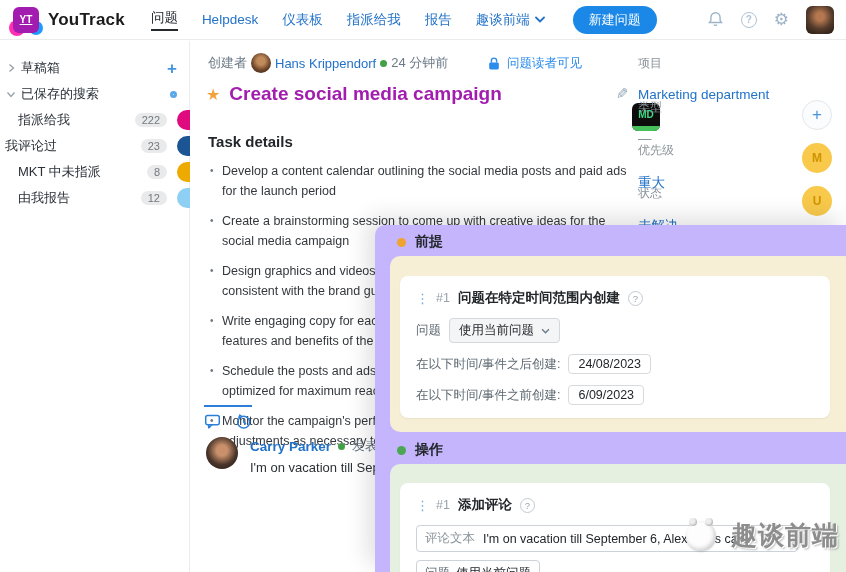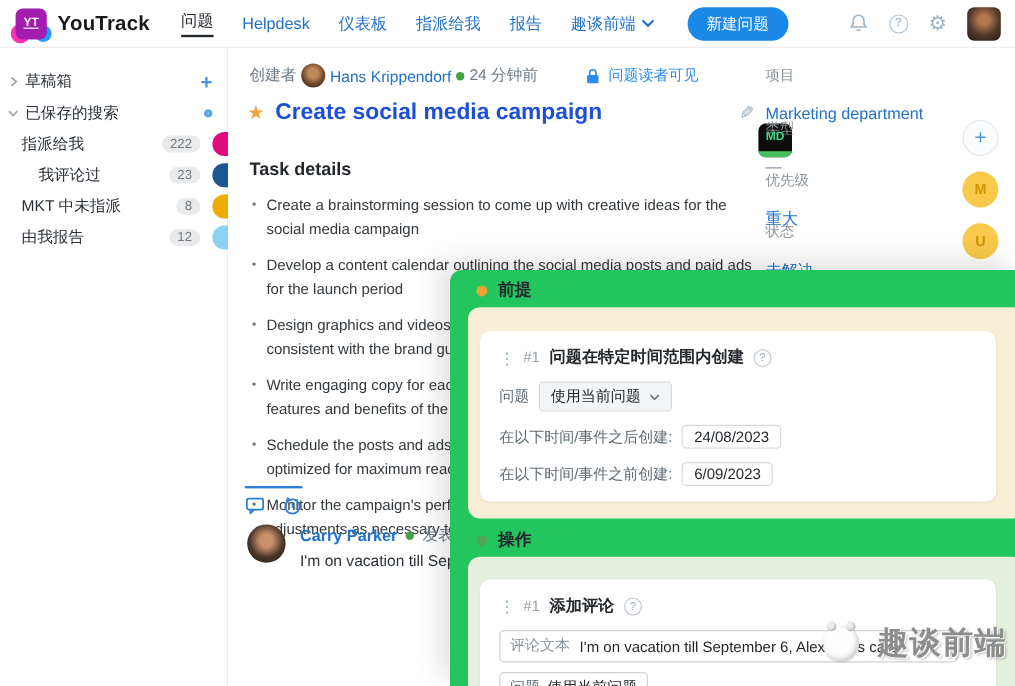--- a/index.html
+++ b/index.html
@@ -48,21 +48,21 @@
   .creator-row { position:absolute; left:18px; top:12px; display:flex; align-items:center; gap:4px;
             font-size:13px; color:#6c7a87; }
   .avatar-xs { width:20px; height:20px; border-radius:50%;
             background:radial-gradient(circle at 50% 40%, #c08a5a 25%, #6b4328 60%, #2c1d12 100%); }
   .link { color:#2272c8; cursor:pointer; }
   .presence-dot { width:7px; height:7px; border-radius:50%; background:#43a047; }
   .visibility { position:absolute; left:297px; top:14px; display:flex; align-items:center; gap:6px;
             font-size:12.5px; color:#2b8ceb; cursor:pointer; }
   .title-row { position:absolute; left:16px; top:42px; display:flex; align-items:center; gap:9px; }
   .star { color:#f2a33c; font-size:16px; cursor:pointer; }
-  .issue-title { font-size:19px; font-weight:bold; color:#1d4ed8; white-space:nowrap; }
+  .issue-title { font-size:19px; font-weight:bold; color:#a21caf; white-space:nowrap; }
   .edit-pencil { color:#93a7b8; font-size:15px; margin-left:105px; transform:scaleX(-1); cursor:pointer; }
   .more-dots { color:#8fb2d4; font-size:14px; font-weight:bold; letter-spacing:1px; cursor:pointer; }
   .details-heading { position:absolute; left:18px; top:92px; font-size:15px; font-weight:bold; color:#23272b; }
   .bullets { position:absolute; left:18px; top:120px; }
   .bullet { position:relative; padding-left:14px; margin-bottom:10px; font-size:12.5px; color:#33383c;
             line-height:20px; }
   .bullet::before { content:"•"; position:absolute; left:2px; top:0; color:#6d767d; font-size:10px;
             line-height:20px; }
   .bullet-line { white-space:nowrap; }
   .tabs-line { position:absolute; left:14px; top:364px; width:48px; height:2px; background:#2b7fd9; }
@@ -86,21 +86,21 @@
             justify-content:center; padding-bottom:5px; overflow:hidden; cursor:pointer; }
   .md-badge::after { content:""; position:absolute; left:0; right:0; bottom:0; height:5px; background:#46c05b; }
   .add-circle { width:30px; height:30px; border:1px solid #e3e7ea; background:#fbfcfd; border-radius:50%;
             color:#4a94d8; font-size:17px; display:flex; align-items:center; justify-content:center;
             cursor:pointer; }
   .letter-circle { width:30px; height:30px; border-radius:50%; color:#cf9400; font-size:12px; font-weight:bold;
             display:flex; align-items:center; justify-content:center; cursor:pointer; }
   .type-dash { color:#7c8b9b; }
 
   
-  .overlay { position:absolute; left:375px; top:225px; right:0; bottom:0; background:#22c55e;
+  .overlay { position:absolute; left:375px; top:225px; right:0; bottom:0; background:#c4b5fd;
             border-radius:10px 0 0 0; z-index:20; overflow:hidden;
             box-shadow:-8px -8px 22px rgba(0,0,0,0.12); }
   .wf-header { position:absolute; left:22px; display:flex; align-items:center; gap:9px;
             font-size:14px; font-weight:bold; color:#23272b; }
   .wf-dot { width:9px; height:9px; border-radius:50%; }
   .wf-card { position:absolute; left:15px; right:-8px; border-radius:10px; }
   .wf-inner { position:absolute; left:25px; right:16px; background:#fff; border-radius:8px;
             box-shadow:0 1px 2px rgba(0,0,0,0.06); padding:13px 16px; }
   .rule-head { display:flex; align-items:center; gap:8px; }
   .drag-handle { color:#6ea8dc; font-size:13px; letter-spacing:-1px; cursor:grab; line-height:1; }
@@ -184,21 +184,21 @@
           <path d="M1.5 3.5l3.5 4 3.5-4" fill="none" stroke="#9aa4ad" stroke-width="1.4"></path>
         </svg>
       <span class="side-label">已保存的搜索</span>
       <span class="side-donut"></span>
     </div>
     <div class="side-row" style="padding-left:18px;">
       <span class="side-label">指派给我</span>
       <span class="side-badge">222</span>
       <span class="side-bar" style="background-color: rgb(223, 10, 126);"></span>
     </div>
-    <div class="side-row" style="padding-left:32px;">
+    <div class="side-row" style="padding-left:5px;">
       <span class="side-label">我评论过</span>
       <span class="side-badge">23</span>
       <span class="side-bar" style="background-color: rgb(28, 85, 147);"></span>
     </div>
     <div class="side-row" style="padding-left:18px;">
       <span class="side-label">MKT 中未指派</span>
       <span class="side-badge">8</span>
       <span class="side-bar" style="background-color: rgb(237, 170, 0);"></span>
     </div>
     <div class="side-row" style="padding-left:18px;">
@@ -225,26 +225,26 @@
     </div>
     <div class="title-row">
       <span class="star">★</span>
       <h1 class="issue-title">Create social media campaign</h1>
       <span class="edit-pencil">✎</span>
       <span class="more-dots">···</span>
     </div>
     <div class="details-heading">Task details</div>
     <div class="bullets">
       <div class="bullet">
+        <div class="bullet-line">Develop a content calendar outlining the social media posts and paid ads</div>
+        <div class="bullet-line">for the launch period</div>
+      </div>
+      <div class="bullet">
         <div class="bullet-line">Create a brainstorming session to come up with creative ideas for the</div>
         <div class="bullet-line">social media campaign</div>
-      </div>
-      <div class="bullet">
-        <div class="bullet-line">Develop a content calendar outlining the social media posts and paid ads</div>
-        <div class="bullet-line">for the launch period</div>
       </div>
       <div class="bullet">
         <div class="bullet-line">Design graphics and videos for the campaign that are</div>
         <div class="bullet-line">consistent with the brand guidelines</div>
       </div>
       <div class="bullet">
         <div class="bullet-line">Write engaging copy for each post that highlights the</div>
         <div class="bullet-line">features and benefits of the release</div>
       </div>
       <div class="bullet">

